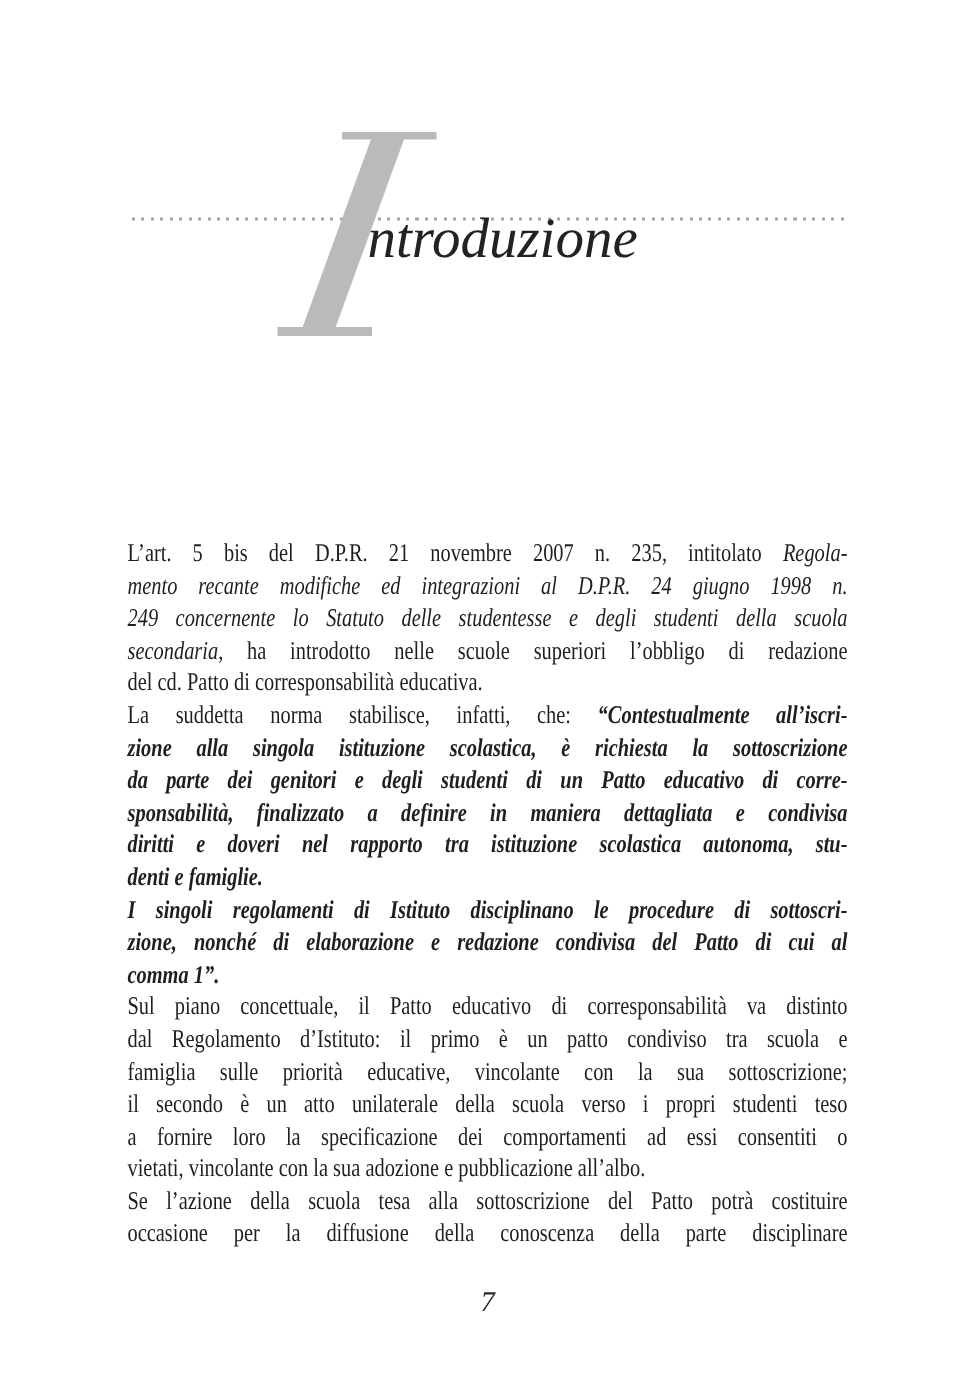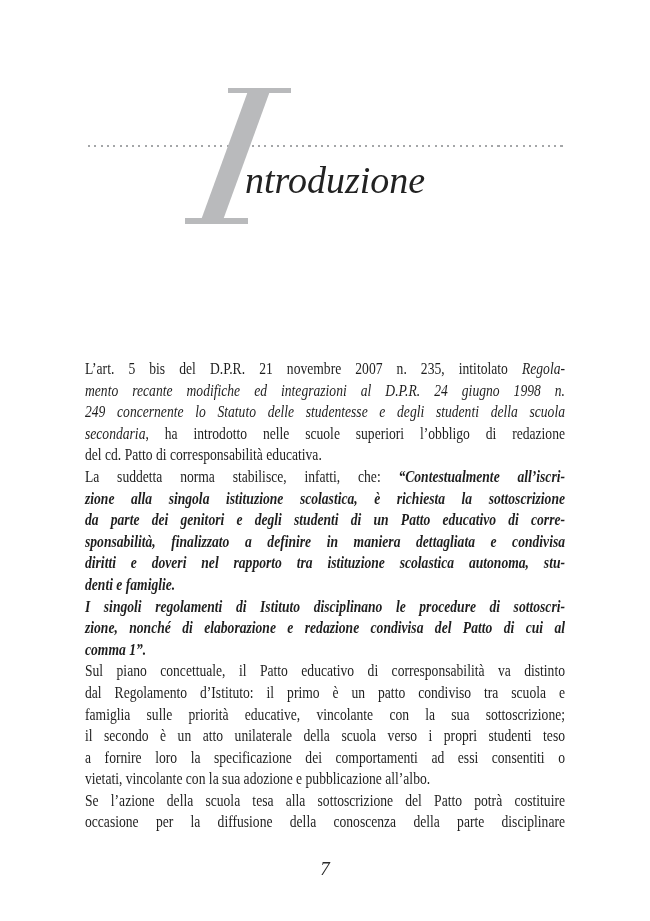--- a/index.html
+++ b/index.html
@@ -32,21 +32,21 @@
   .dc-top    { position: absolute; left: 43px; top: 0;     width: 63px; height: 5px; }
   .dc-bottom { position: absolute; left: 0;    top: 130px; width: 63px; height: 6px; }
   .dc-stem   {
     position: absolute; left: 63px; top: 3px; width: 22px; height: 128px;
     transform: skewX(-20deg); transform-origin: 0 0;
   }
 
   .chapter-title {
     position: absolute;
     left: 245px;
-    top: 161px;
+    top: 140px;
     font-style: italic;
     font-size: 38px;
     line-height: 38px;
     letter-spacing: 0;
     white-space: nowrap;
   }
 
   
   .body-text {
     position: absolute;

